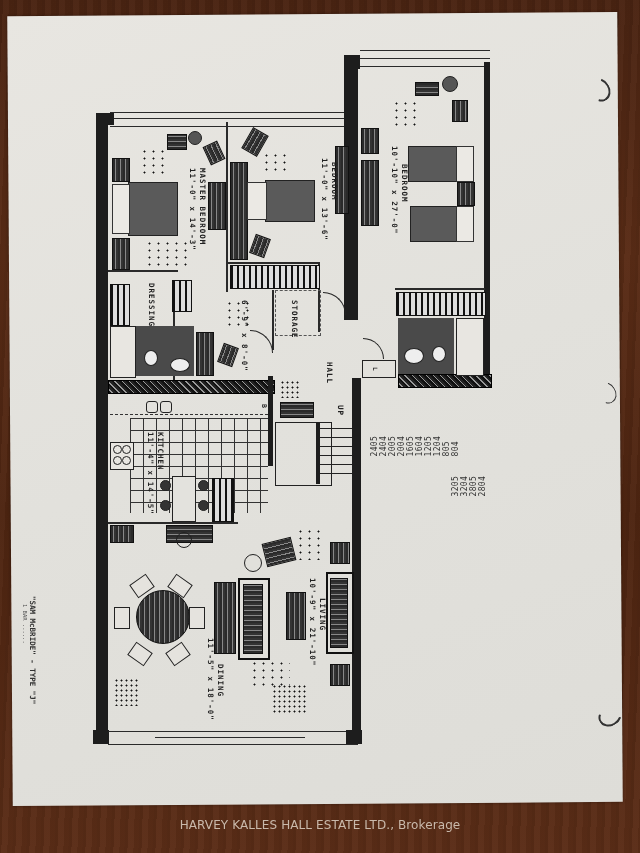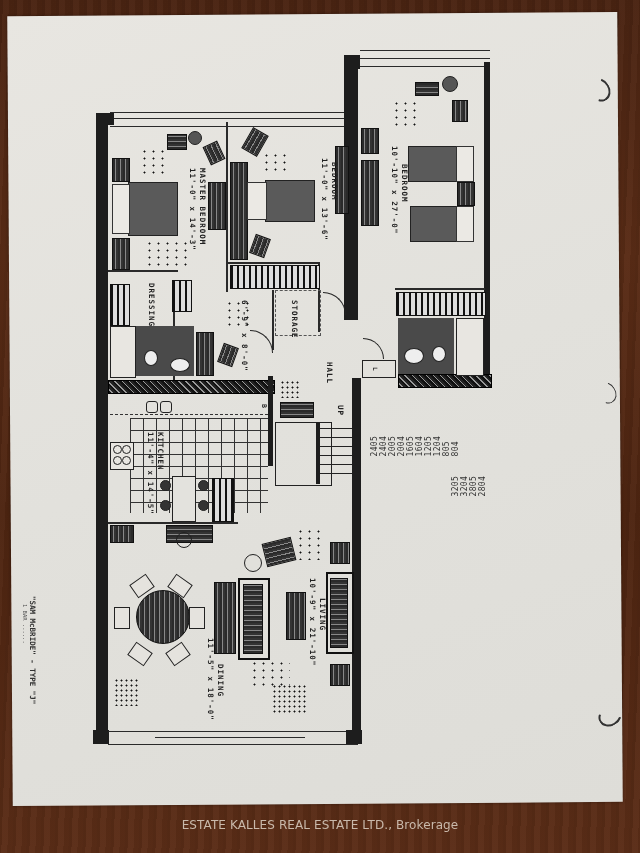--- a/index.html
+++ b/index.html
@@ -238,13 +238,13 @@
   <span>"SAM McBRIDE" - TYPE "J"</span>
 </div>
 <div class="side-note" style="left:20px;top:604px;font-size:5.5px;font-weight:normal;color:#555;">
   <span>1 BAR ......</span>
 </div>
 
 <div class="punch" style="left:590px;top:78px;border-color:#333;border-left-color:transparent;border-top-color:transparent;"></div>
 <div class="punch" style="left:598px;top:382px;border-width:1.5px;"></div>
 <div class="punch" style="left:600px;top:704px;border-width:2px;transform:rotate(60deg);"></div>
 
-<div class="footer">ESTATE KALLES REAL ESTATE LTD., Brokerage</div>
+<div class="footer">HARVEY KALLES HALL ESTATE LTD., Brokerage</div>
 
 </body></html>

